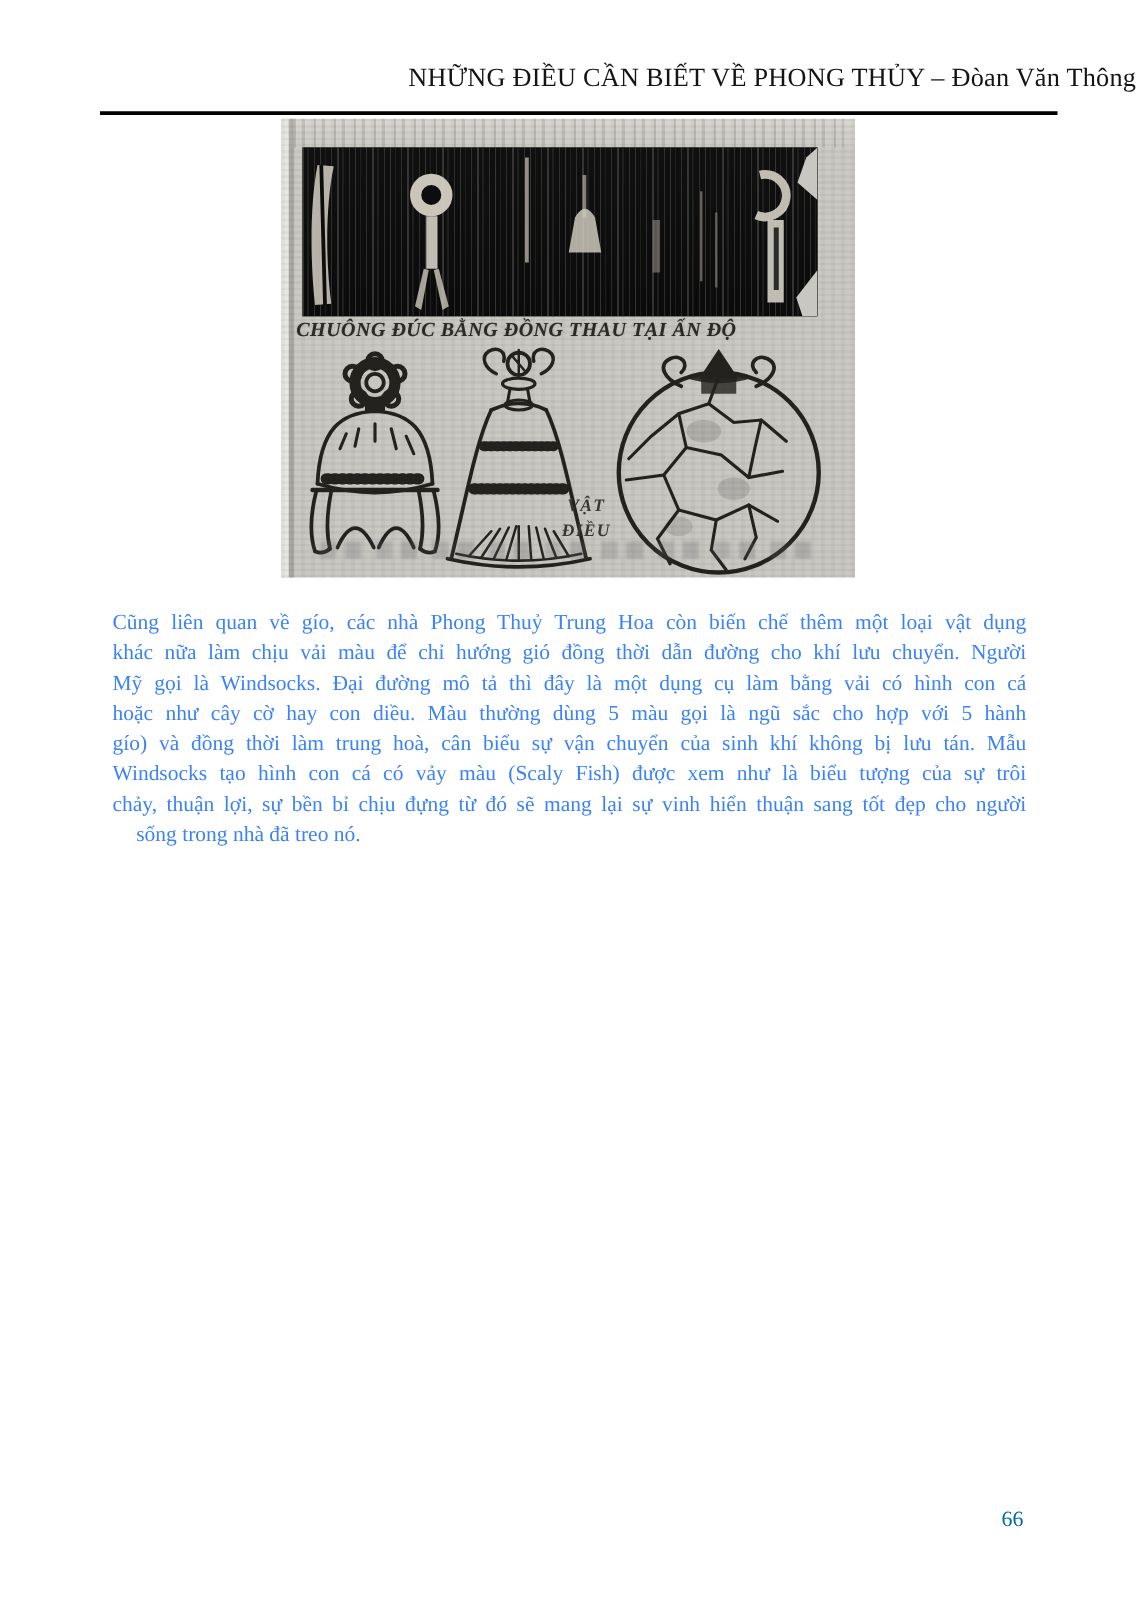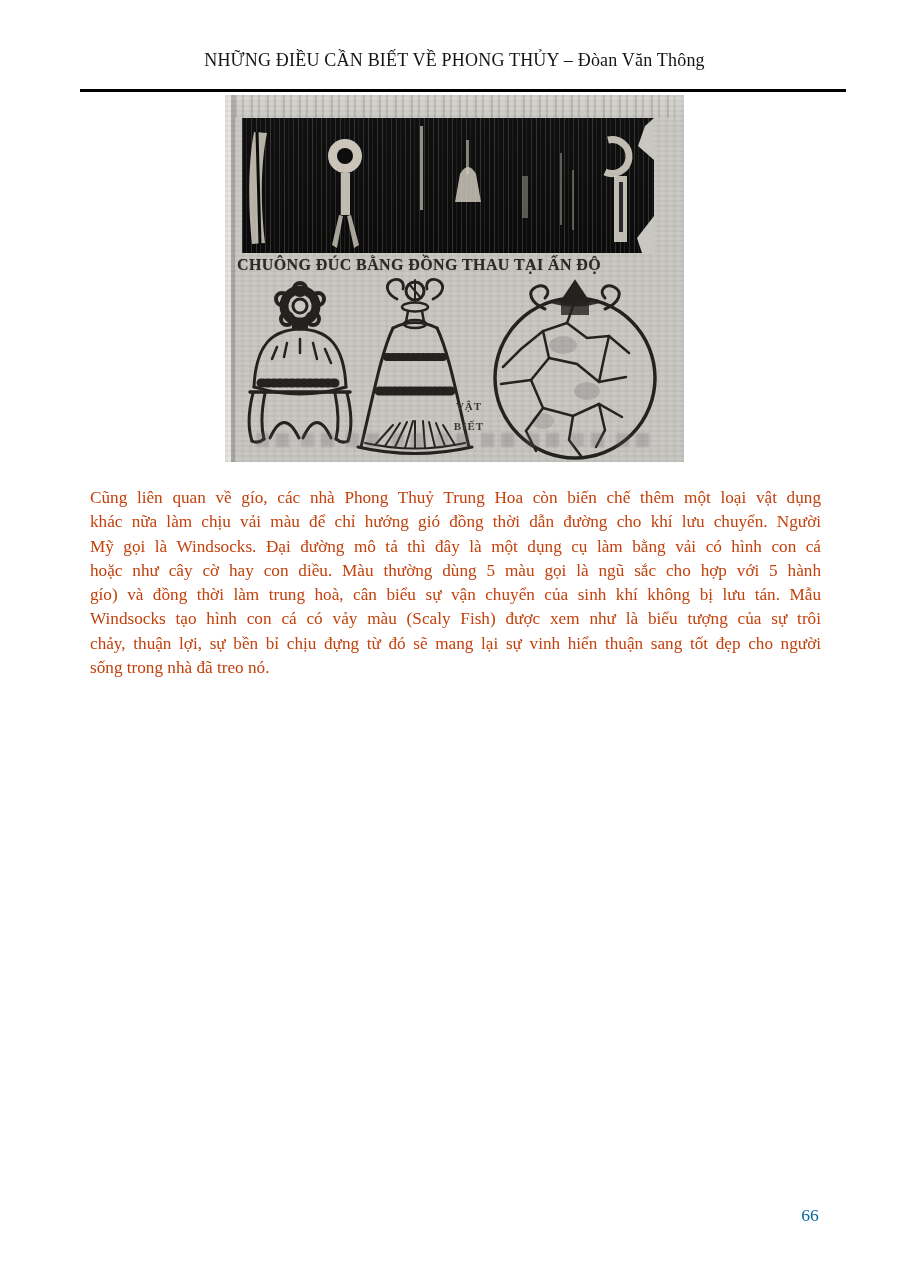--- a/index.html
+++ b/index.html
@@ -1,26 +1,26 @@
 <!DOCTYPE html>
 <html><head>
 <meta charset="utf-8">
 <style>
   html,body{margin:0;padding:0;background:#ffffff;}
   .page{position:relative;width:909px;height:1286px;background:#ffffff;overflow:hidden;
         font-family:"Liberation Serif","DejaVu Serif",serif;color:#111;}
 
   
-  .header-title{position:absolute;top:50px;left:0;width:909px;text-align:center;
-        font-size:18px;letter-spacing:.2px;color:#141414;}
+  .header-title{position:absolute;top:50px;left:0;width:909px;text-align:right;
+        font-size:21px;letter-spacing:.2px;color:#141414;}
   .header-rule{position:absolute;top:89px;left:80px;width:766px;height:3px;background:#000;}
 
   
   .scan{position:absolute;left:225px;top:95px;width:459px;height:367px;margin:0;
-        background:linear-gradient(180deg,#d8d6d1 0,#cbc9c4 26px,#c9c7c2 100%);}
+        background:linear-gradient(180deg,#d8d6d1 0,#cbc9c4 26px,#c9c7c2 100%);font-style:italic;}
   .scan::before{content:"";position:absolute;left:0;top:0;width:6px;height:100%;background:#e7e6e3;}
   .scan::after{content:"";position:absolute;left:6px;top:0;width:4px;height:100%;background:rgba(70,70,70,.25);}
   .scan-grain{position:absolute;inset:0;
         background:repeating-linear-gradient(0deg,rgba(0,0,0,.035) 0 2px,transparent 2px 5px),
                    repeating-linear-gradient(90deg,rgba(0,0,0,.03) 0 3px,transparent 3px 8px);}
   .scan-topstrip{position:absolute;left:10px;top:0;width:440px;height:23px;
         background:repeating-linear-gradient(90deg,rgba(80,78,74,.35) 0 2px,transparent 2px 7px,rgba(60,60,60,.2) 7px 9px,transparent 9px 16px);
         opacity:.55;}
   .photo{position:absolute;left:17px;top:23px;width:412px;height:135px;background:#0d0d0d;
         background-image:
@@ -28,32 +28,32 @@
           linear-gradient(180deg,#101010 0,#0b0b0b 100%);}
   .photo svg{position:absolute;inset:0;}
 
   .caption{position:absolute;left:12px;top:161px;width:404px;
         font-weight:700;font-size:16px;letter-spacing:.4px;color:#2c2a27;
         text-shadow:0 0 1px rgba(44,42,39,.4);white-space:nowrap;}
 
   .drawings-svg{position:absolute;left:0;top:0;width:459px;height:367px;}
 
   .mini-label{position:absolute;left:220px;top:301px;width:48px;text-align:center;
-        font-weight:700;font-size:11px;line-height:20px;letter-spacing:1px;color:#3a3733;}
+        font-weight:700;font-size:14px;line-height:20px;letter-spacing:1px;color:#3a3733;}
   .mini-label span{display:block;}
 
   .showthrough{position:absolute;left:22px;top:338px;width:402px;height:14px;opacity:.55;
         background:repeating-linear-gradient(90deg,rgba(95,95,100,.45) 0 13px,rgba(170,170,170,.1) 13px 20px,rgba(100,100,105,.4) 20px 33px,rgba(175,175,175,.08) 33px 45px);
         filter:blur(1.3px);transform:scaleX(-1);}
 
   
-  .body-text{position:absolute;left:90px;top:486px;width:731px;font-size:17.2px;color:#c2410c;}
+  .body-text{position:absolute;left:90px;top:486px;width:731px;font-size:17.2px;color:#3b82f6;}
   .body-text .line{height:24.3px;line-height:24.3px;overflow:hidden;
         text-align:justify;text-align-last:justify;}
-  .body-text .line.last{text-align-last:left;}
+  .body-text .line.last{text-align-last:left;margin-left:19px;}
 
   .page-number{position:absolute;top:1205px;left:780px;width:60px;text-align:center;font-size:17.5px;color:#0369a1;}
 </style>
 </head>
 <body>
 
 <div class="page">
 
   <div class="header-title">NHỮNG ĐIỀU CẦN BIẾT VỀ PHONG THỦY – Đòan Văn Thông</div>
   <div class="header-rule"></div>
@@ -152,21 +152,21 @@
           <path d="M374,309 L380,335 L371,352" stroke-width="2.5"></path>
           <ellipse cx="338" cy="250" rx="14" ry="9" fill="rgba(0,0,0,.12)" stroke="none"></ellipse>
           <ellipse cx="362" cy="296" rx="13" ry="9" fill="rgba(0,0,0,.12)" stroke="none"></ellipse>
           <ellipse cx="318" cy="326" rx="11" ry="8" fill="rgba(0,0,0,.1)" stroke="none"></ellipse>
         </g>
       </g>
     </svg>
 
     <div class="mini-label">
       <span>VẬT</span>
-      <span>BIẾT</span>
+      <span>ĐIỀU</span>
     </div>
 
     <div class="showthrough"></div>
   </figure>
 
   <div class="body-text">
     <div class="line">Cũng liên quan về gío, các nhà Phong Thuỷ Trung Hoa còn biến chế thêm một loại vật dụng</div>
     <div class="line">khác nữa làm chịu vải màu để chỉ hướng gió đồng thời dẫn đường cho khí lưu chuyển. Người</div>
     <div class="line">Mỹ gọi là Windsocks. Đại đường mô tả thì đây là một dụng cụ làm bằng vải có hình con cá</div>
     <div class="line">hoặc như cây cờ hay con diều. Màu thường dùng 5 màu gọi là ngũ sắc cho hợp với 5 hành</div>

